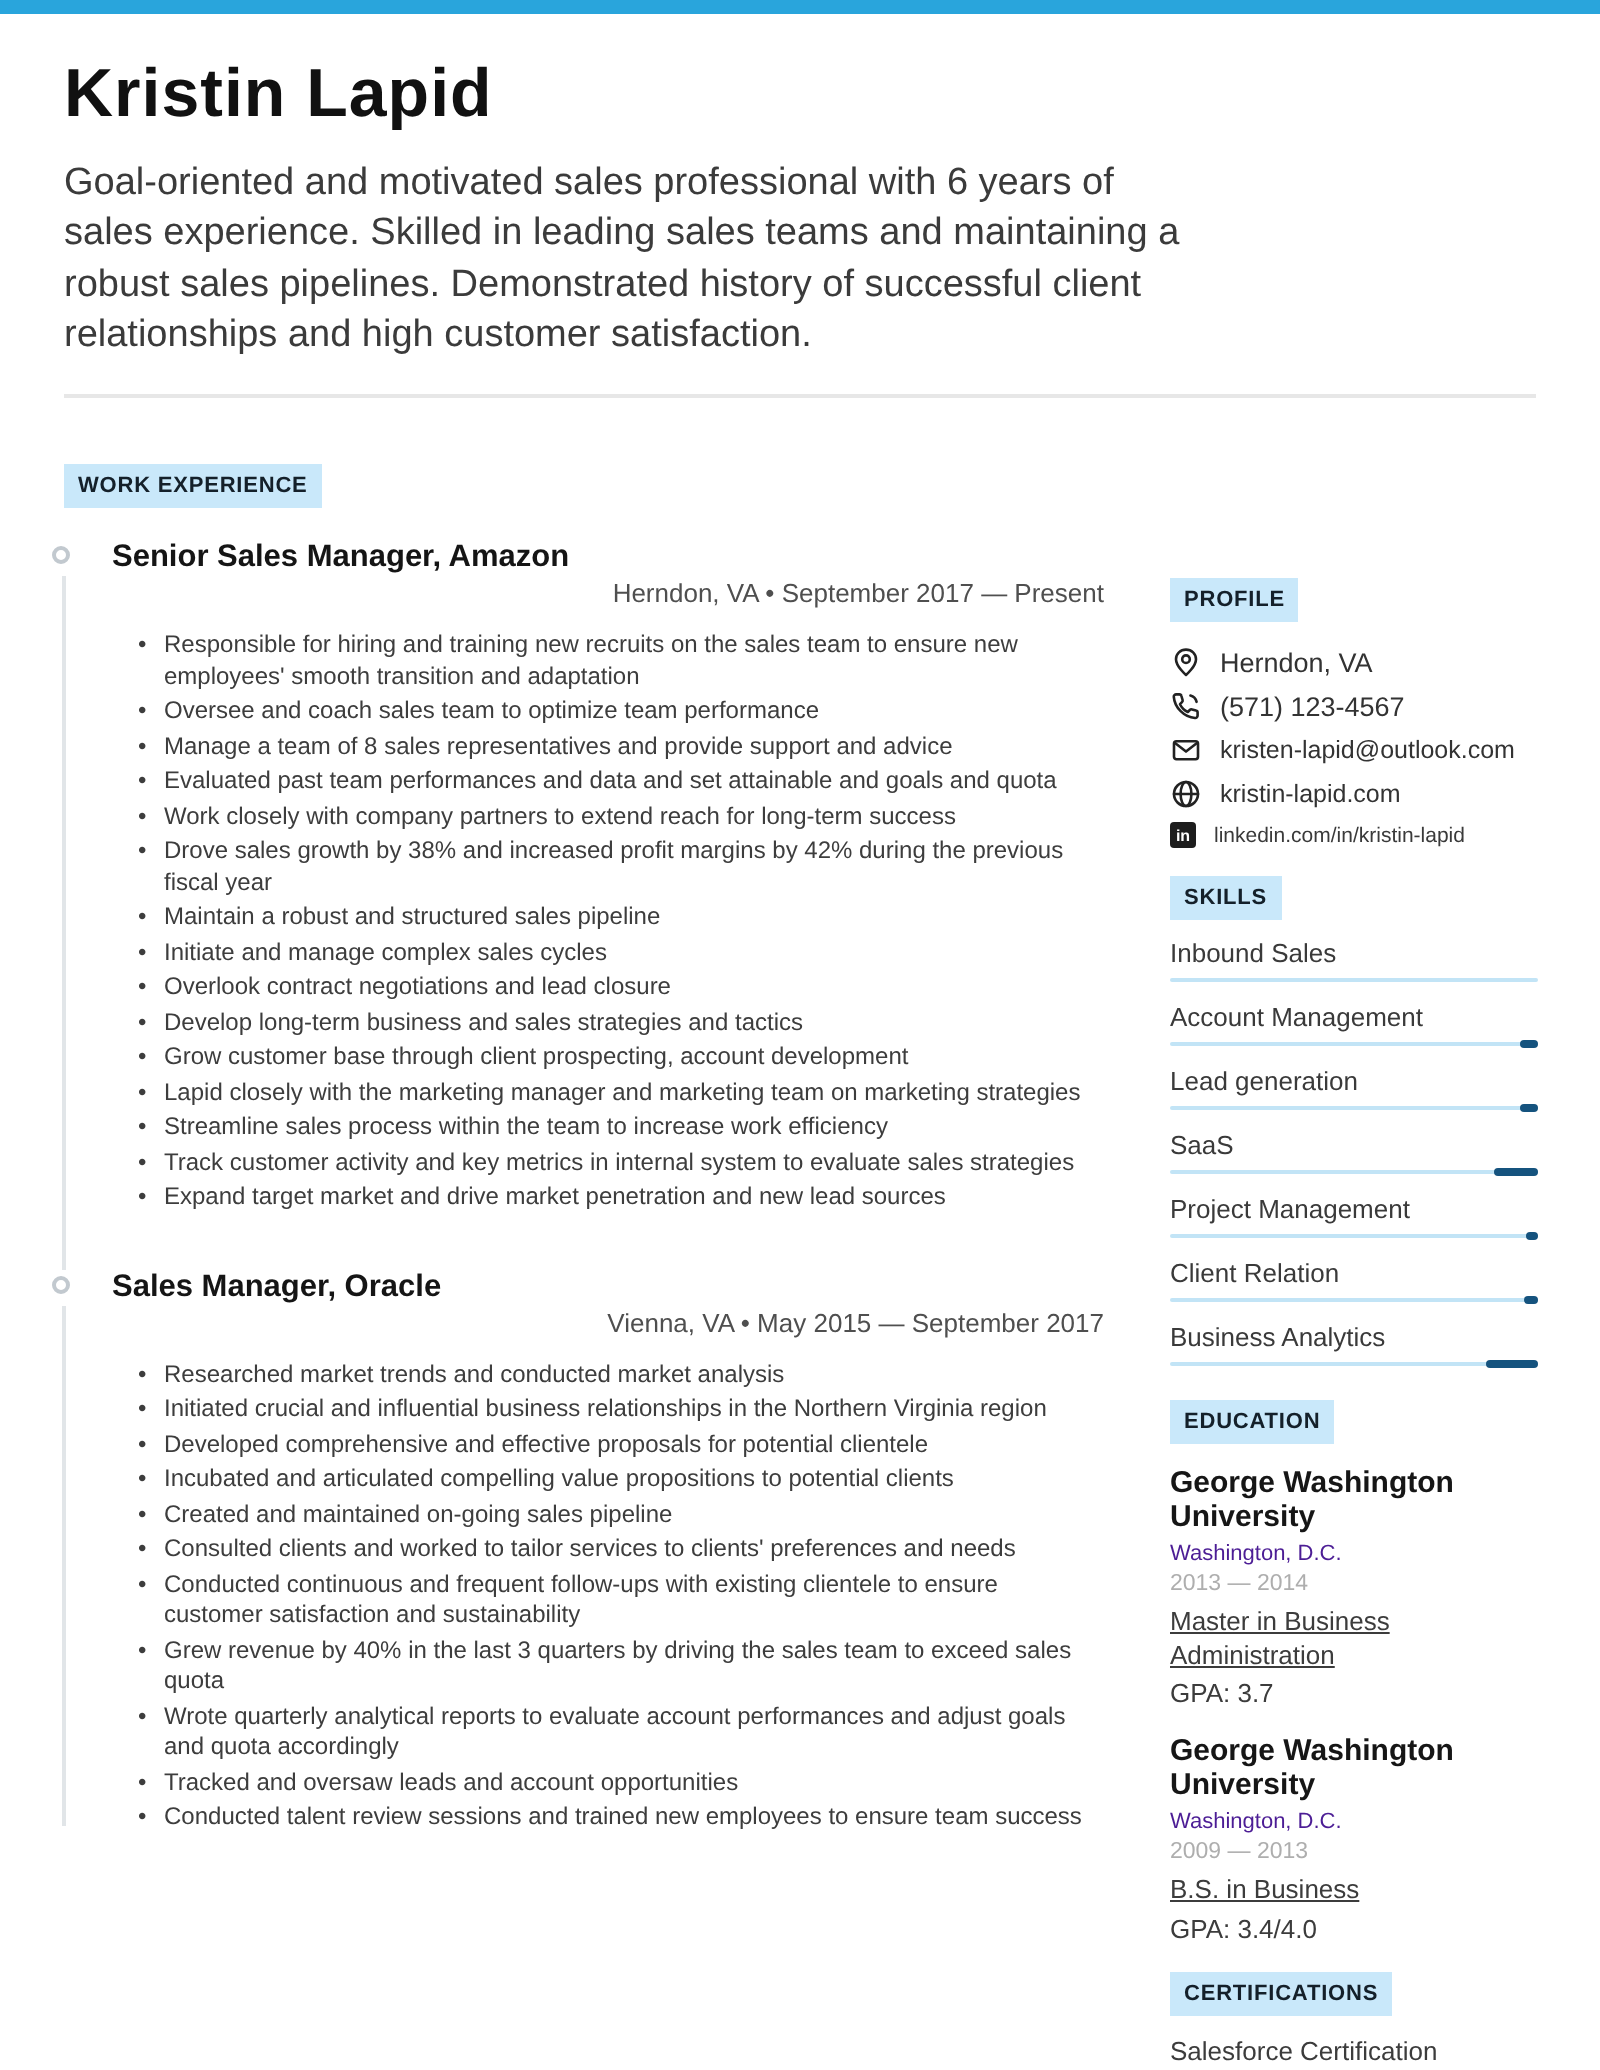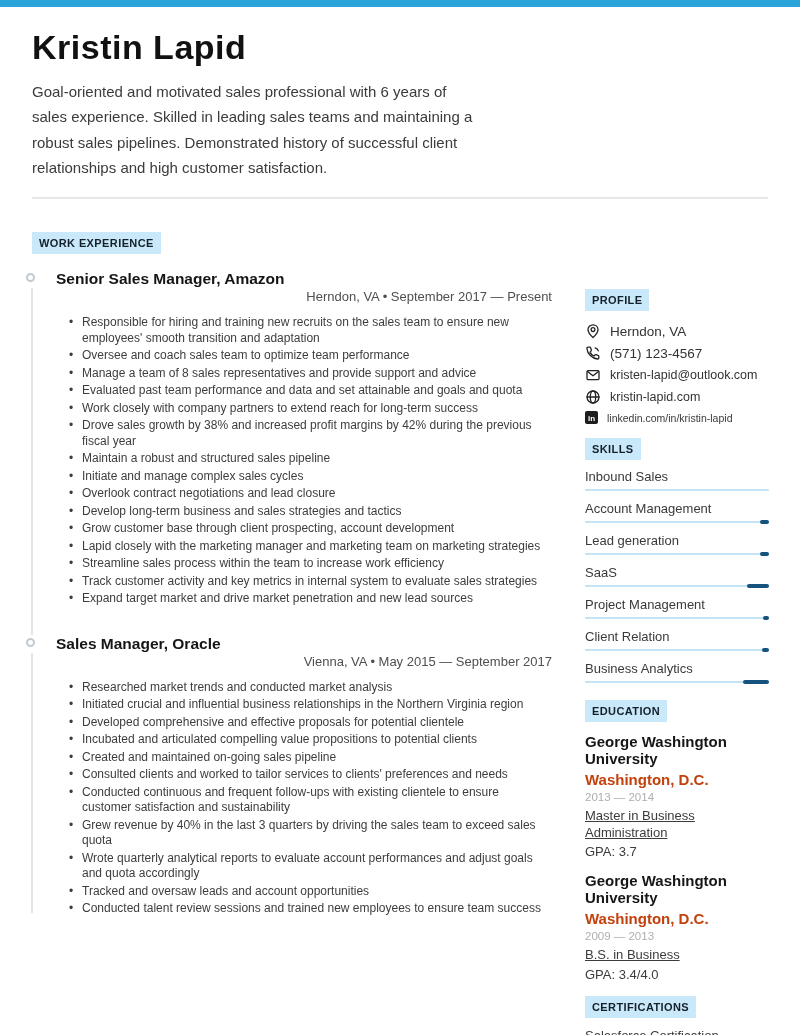--- a/index.html
+++ b/index.html
@@ -12,21 +12,21 @@
     font-family: "Liberation Sans", "DejaVu Sans", sans-serif;
     color: #3d3d3d;
   }
   .topbar { position: absolute; left: 0; top: 0; width: 800px; height: 7px; background: #29a5dc; }
   .name {
     position: absolute; left: 32px; top: 28px; margin: 0;
     font-size: 34px; font-weight: 700; letter-spacing: 0.5px; color: #111111;
   }
   .summary {
     position: absolute; left: 32px; top: 79px; margin: 0; width: 580px;
-    font-size: 15px; line-height: 25.3px; color: #3b3b3b; white-space: pre-line;
+    font-size: 19px; line-height: 25.3px; color: #3b3b3b; white-space: pre-line;
   }
   .divider { position: absolute; left: 32px; right: 32px; top: 197px; height: 2px; background: #e7e7e7; }
 
   .chip {
     display: inline-block; background: #c9e8fa; color: #14202a;
     font-size: 11px; font-weight: 700; letter-spacing: 0.4px;
     padding: 5px 7px; border-radius: 0;
   }
 
   
@@ -64,21 +64,21 @@
   .skill-list { margin-top: 9px; }
   .skill { margin-bottom: 9px; }
   .skill-name { font-size: 13px; color: #3a3a3a; margin-bottom: 4px; }
   .skill-bar { position: relative; height: 4px; }
   .skill-track { position: absolute; left: 0; right: 0; top: 1px; height: 2px; background: #c2e4f6; border-radius: 2px; }
   .skill-fill { position: absolute; right: 0; top: 0; height: 4px; border-radius: 2px; background: #15537e; }
 
   .edu-sec { margin-top: 16px; }
   .school { margin-top: 12px; margin-bottom: 14px; }
   .school-name { font-size: 15px; line-height: 16.5px; font-weight: 700; color: #161616; margin-bottom: 4px; }
-  .school-loc { font-size: 15px; color: #c2410c; margin-bottom: 3px; font-weight: bold; }
+  .school-loc { font-size: 11px; color: #4c1d95; margin-bottom: 3px; }
   .school-dates { font-size: 11.5px; color: #aeaeae; margin-bottom: 5px; }
   .school-degree { font-size: 13px; line-height: 16.5px; color: #3c3c3c; margin-bottom: 3px; text-decoration: underline; }
   .school-gpa { font-size: 13px; color: #3c3c3c; }
 
   .cert-sec { margin-top: 14px; }
   .cert-name { font-size: 13px; color: #3c3c3c; margin-top: 10px; }
   .cert-year { font-size: 12.5px; color: #a8a8a8; margin-top: 5px; }
 </style>
 </head>
 <body>
@@ -105,21 +105,21 @@
       <h2 class="job-title">Senior Sales Manager, Amazon</h2>
       <div class="job-meta">Herndon, VA • September 2017 — Present</div>
       <ul class="bullets">
 
           <li class="bullet">Responsible for hiring and training new recruits on the sales team to ensure new employees' smooth transition and adaptation</li>
 
           <li class="bullet">Oversee and coach sales team to optimize team performance</li>
 
           <li class="bullet">Manage a team of 8 sales representatives and provide support and advice</li>
 
-          <li class="bullet">Evaluated past team performance and data and set attainable and goals and quota</li>
+          <li class="bullet">Evaluated past team performances and data and set attainable and goals and quota</li>
 
           <li class="bullet">Work closely with company partners to extend reach for long-term success</li>
 
           <li class="bullet">Drove sales growth by 38% and increased profit margins by 42% during the previous fiscal year</li>
 
           <li class="bullet">Maintain a robust and structured sales pipeline</li>
 
           <li class="bullet">Initiate and manage complex sales cycles</li>
 
           <li class="bullet">Overlook contract negotiations and lead closure</li>

